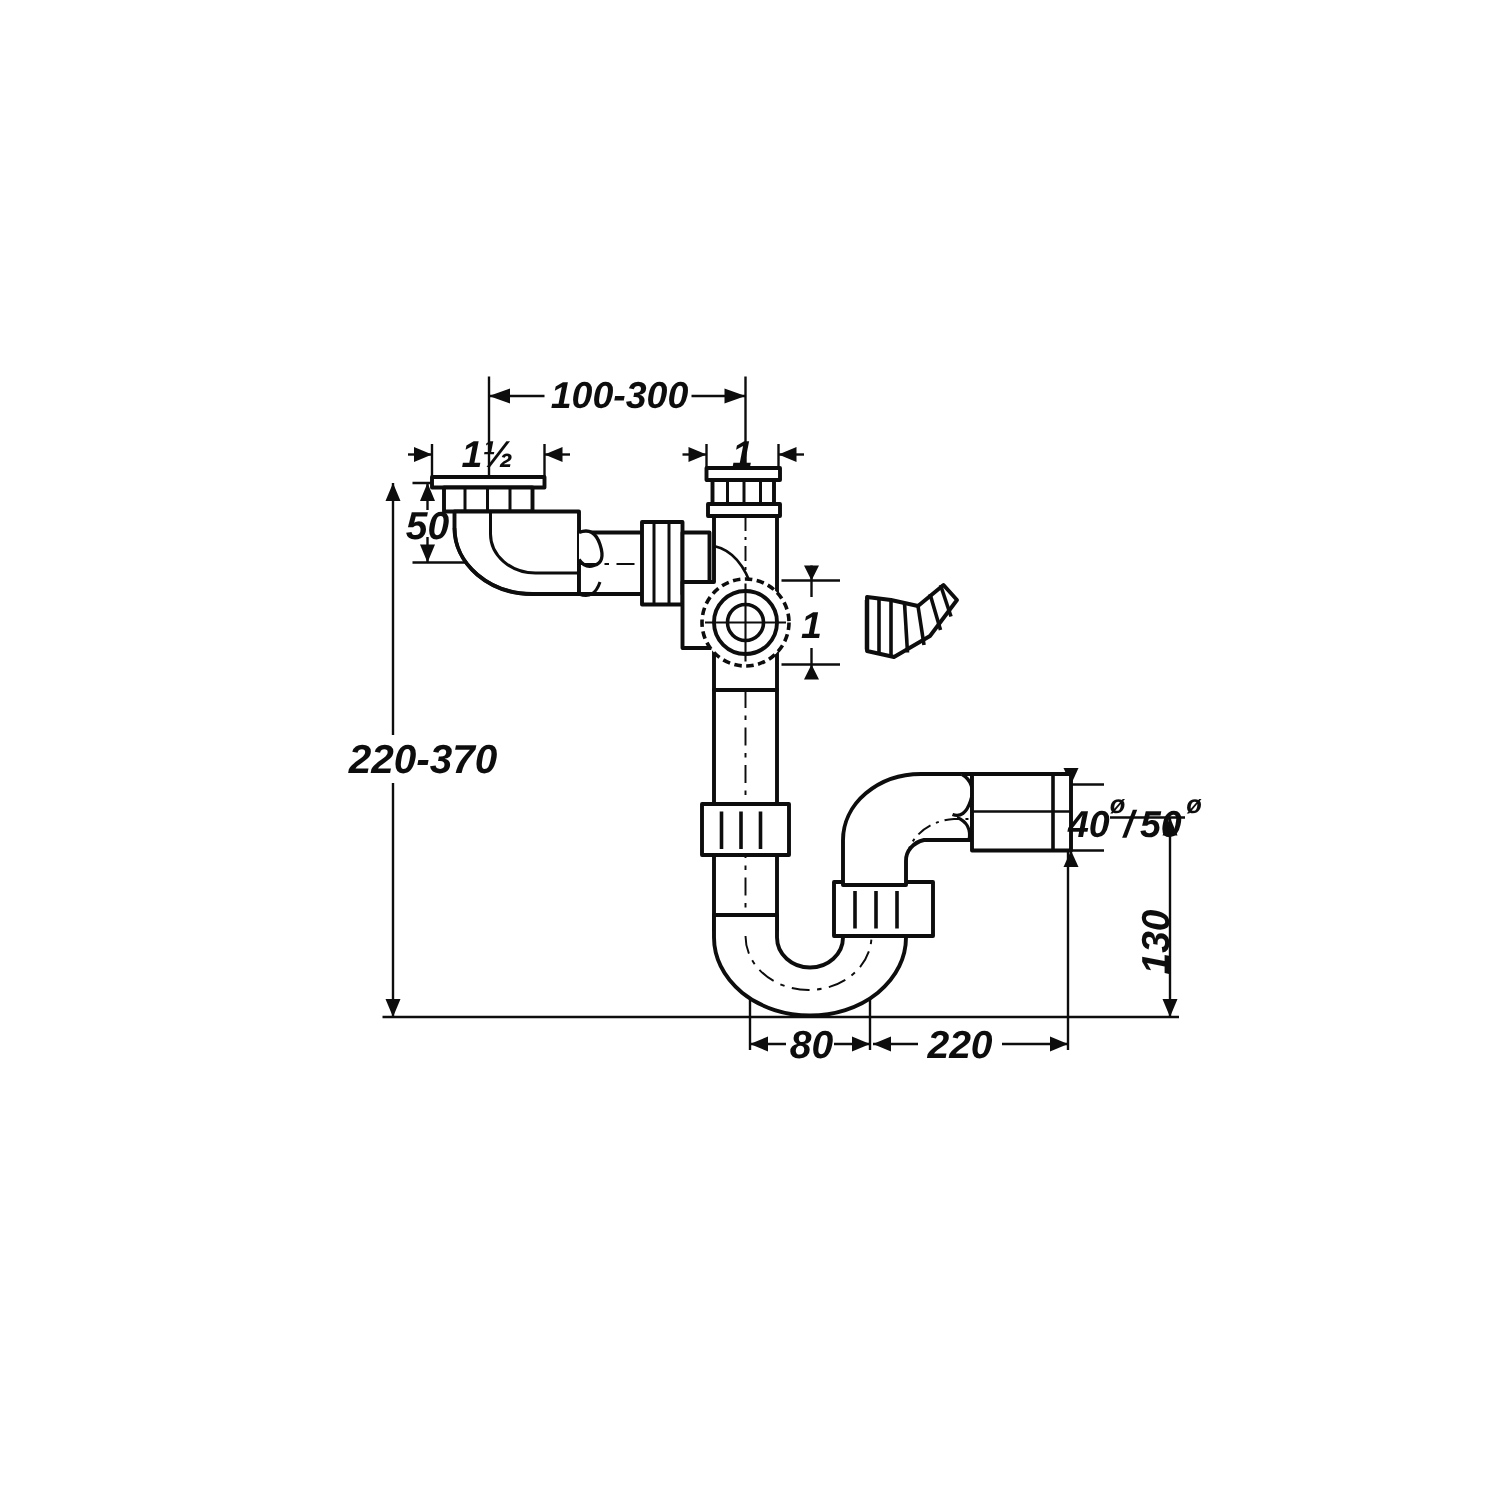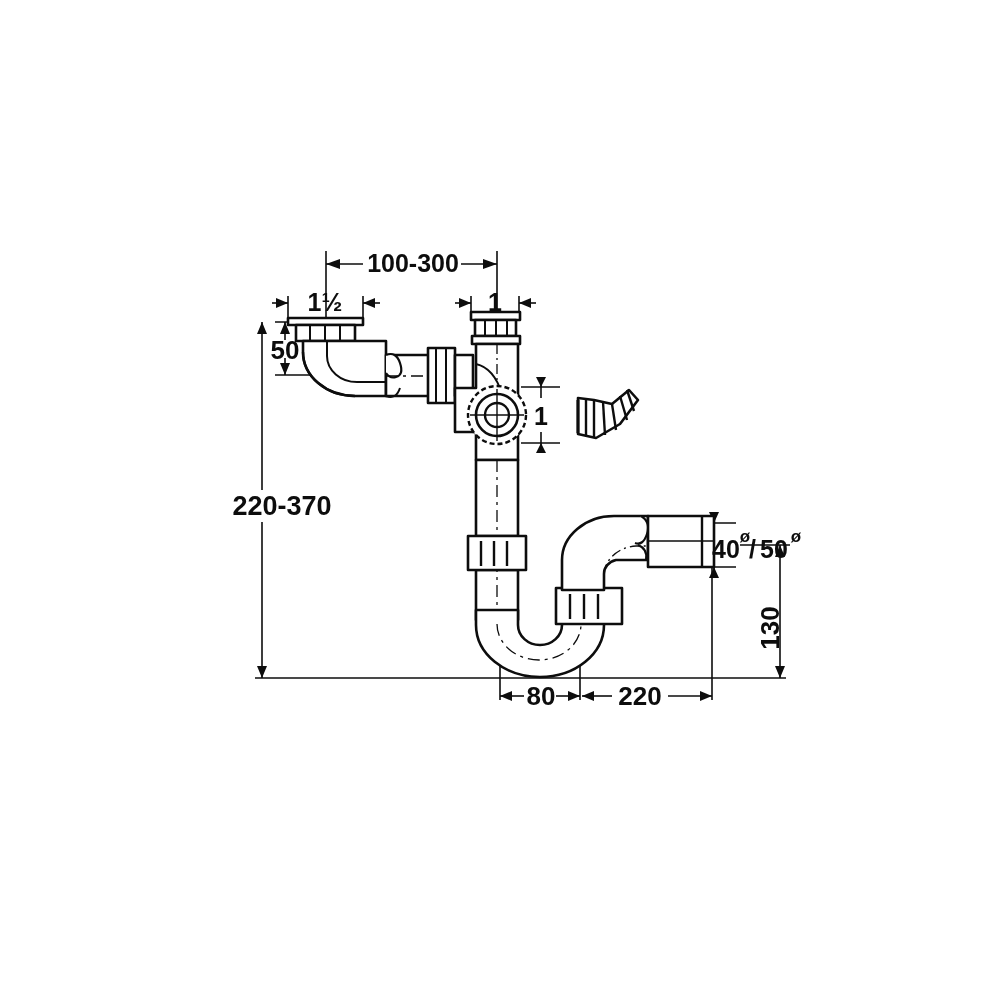--- a/index.html
+++ b/index.html
@@ -12,20 +12,21 @@
     width: 1000px;
     height: 1000px;
     font-family: "Liberation Sans", sans-serif;
     overflow: hidden;
   }
   #canvas-wrap {
     position: relative;
     width: 1000px;
     height: 1000px;
     background: #ffffff;
+    font-style: italic;
   }
   svg#drawing {
     display: block;
     width: 1000px;
     height: 1000px;
     background: #ffffff;
   }
   .dim-text {
     font-family: "Liberation Sans", sans-serif;
     font-weight: bold;

